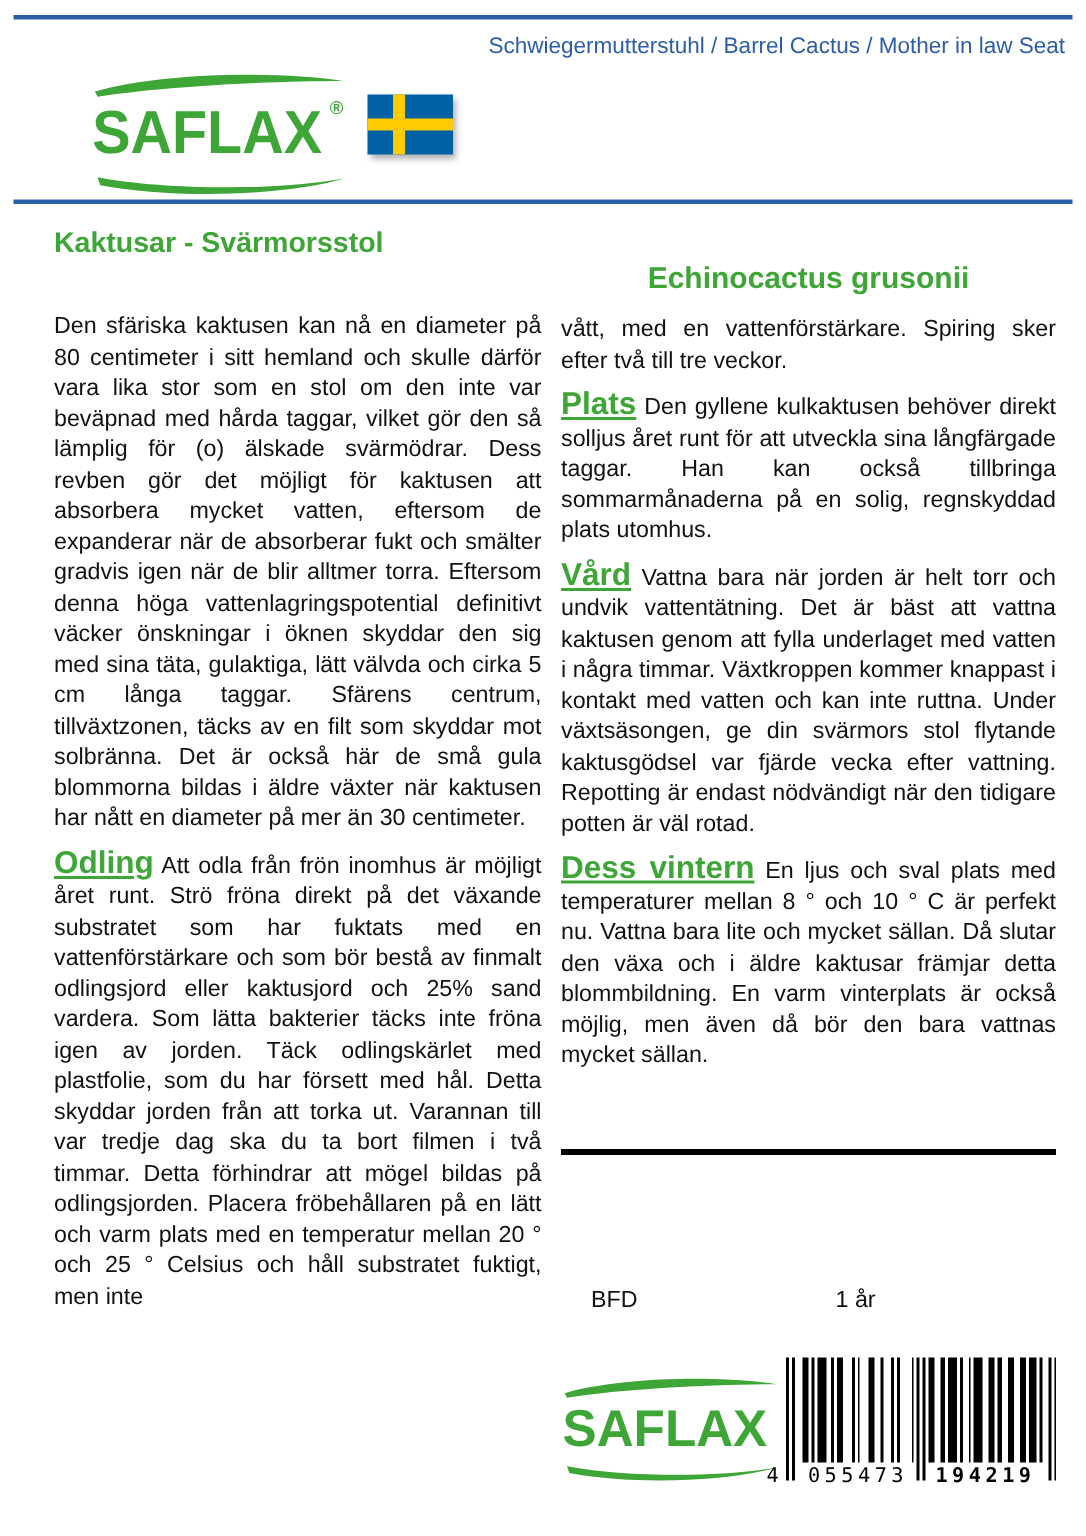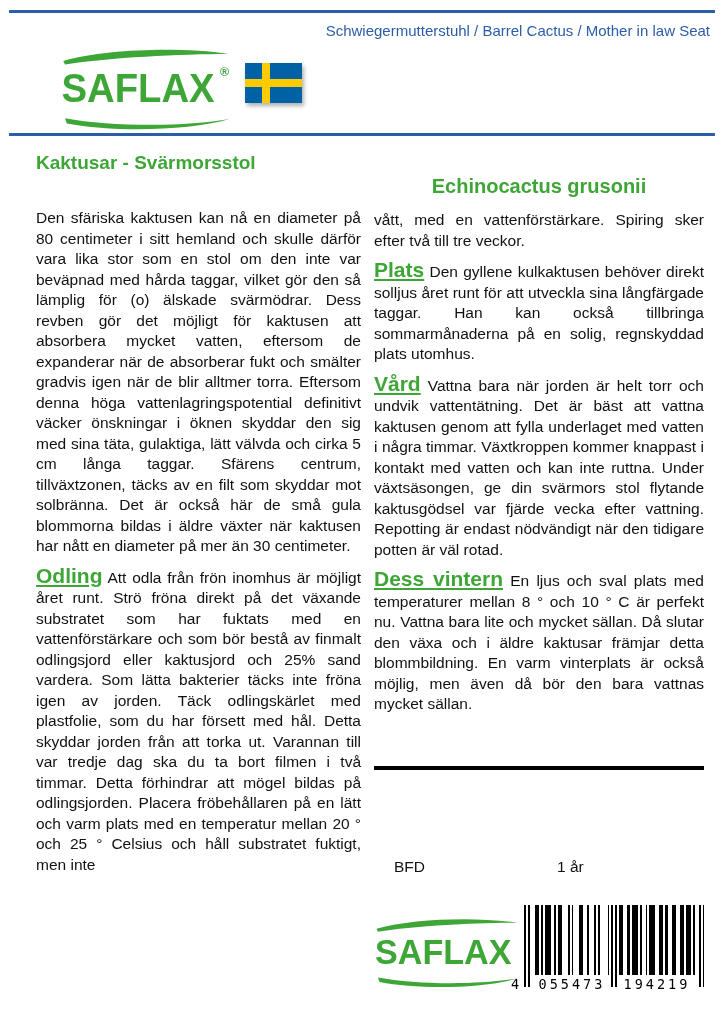--- a/index.html
+++ b/index.html
@@ -28,21 +28,21 @@
   .divider{position:absolute;left:374px;top:766px;width:330px;height:4px;background:#000;}
   .info{position:absolute;left:374px;top:855px;width:330px;font-size:15.5px;margin-left:20px;}
   .info-row{display:flex;line-height:24px;}
   .info-label{width:163px;}
   .barcode{position:absolute;left:524px;top:905px;width:181px;height:96px;}
   .bar{position:absolute;top:0;background:#000;height:70px;}
   .bar.guard{height:82px;}
   .bc-digit{position:absolute;top:71px;font-family:"DejaVu Sans Mono",monospace;font-size:13.5px;color:#000;}
   .bc-first{left:-13px;}
   .bc-g1{left:6px;width:84px;text-align:center;letter-spacing:3px;}
-  .bc-g2{left:91px;width:84px;text-align:center;letter-spacing:3px;}
+  .bc-g2{left:91px;width:84px;text-align:center;letter-spacing:3px;font-weight:bold;}
 </style>
 </head>
 <body>
 
 <div class="page">
 
   <div class="rule-top"></div>
 
   <div class="header-subtitle">Schwiegermutterstuhl / Barrel Cactus / Mother in law Seat</div>
 

